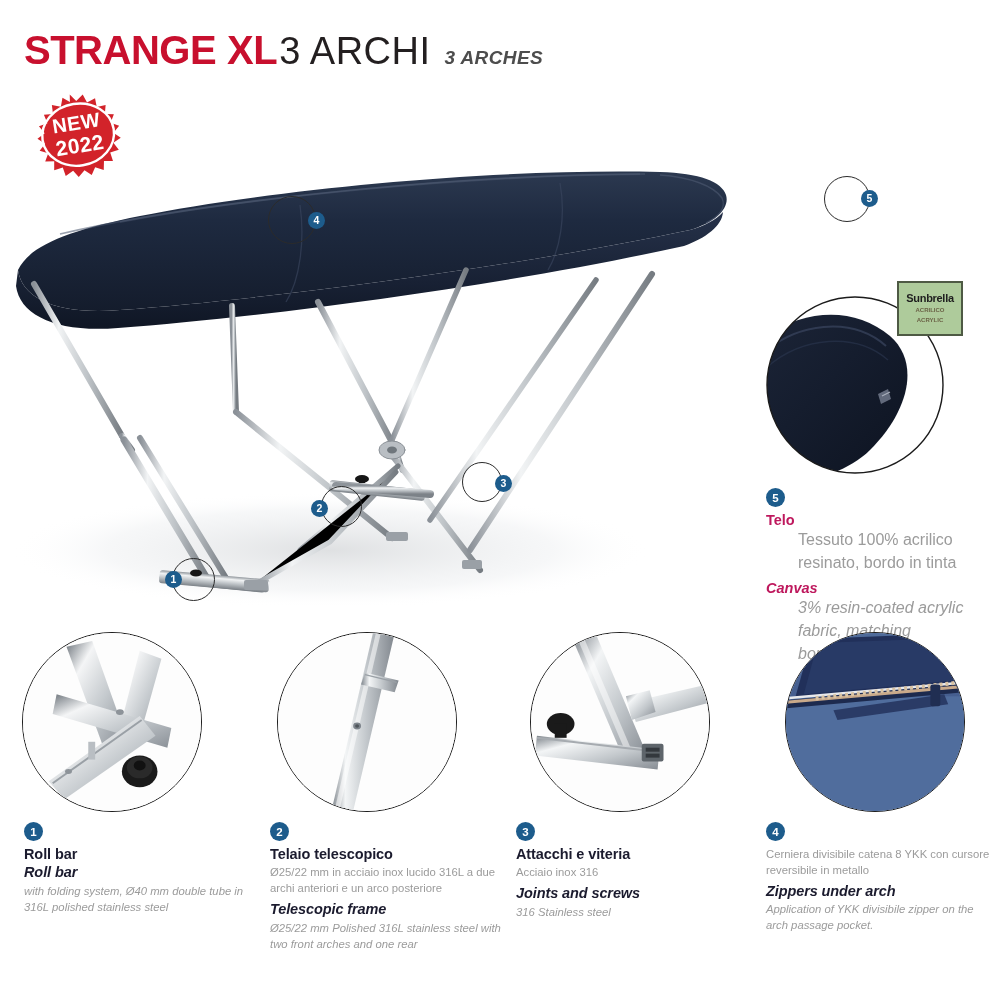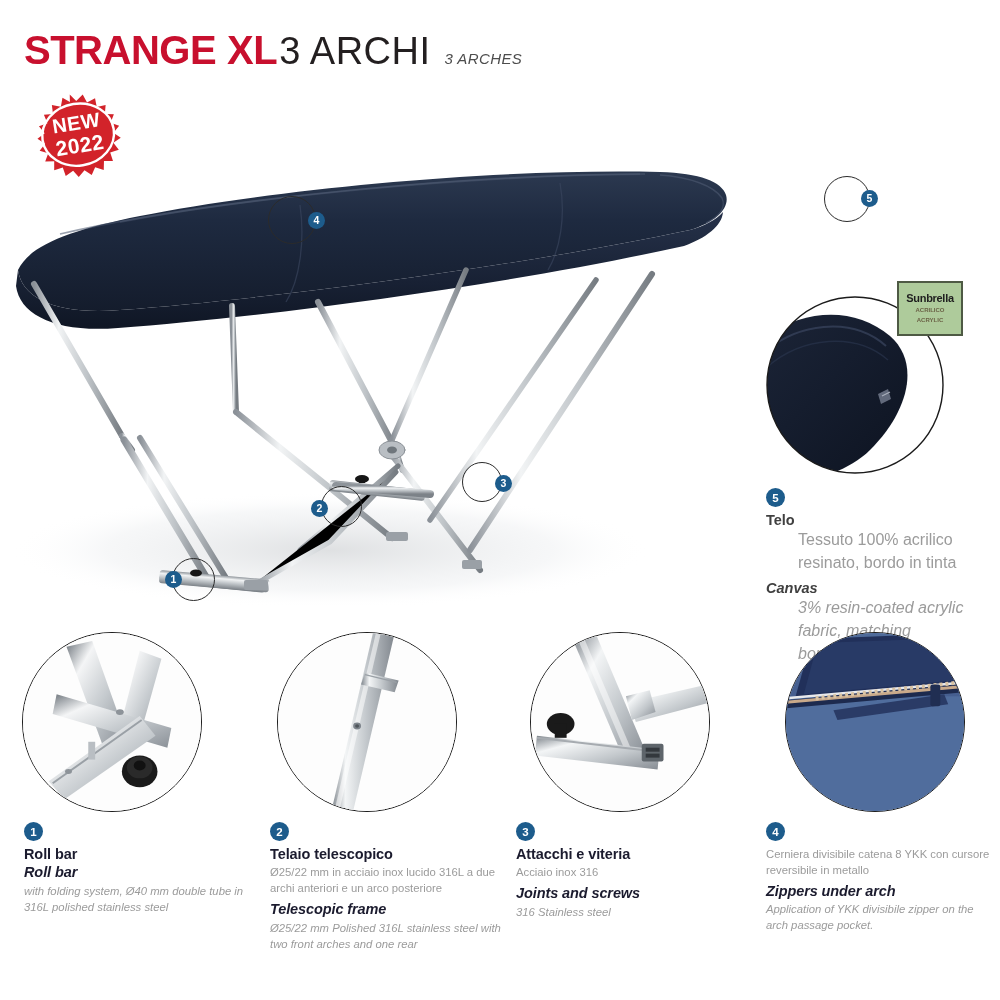--- a/index.html
+++ b/index.html
@@ -22,21 +22,21 @@
   }
   .t-xl {
     font-size: 40px; font-weight: 700; color: #c8102e;
     letter-spacing: -0.5px; margin-left: 11px;
   }
   .t-archi {
     font-size: 38px; font-weight: 300; color: #231f20;
     letter-spacing: 0.5px; margin-left: 2px;
   }
   .t-arches {
-    font-size: 15px; font-style: italic; font-weight: 400;
+    font-size: 19px; font-style: italic; font-weight: 700;
     color: #4d4d4d; letter-spacing: 0.4px; margin-left: 14px;
   }
 
   
   .new-badge {
     position: absolute; left: 20px; top: 93px;
     width: 112px; height: 82px;
     transform: rotate(-9deg);
   }
   .new-badge svg { width: 100%; height: 100%; overflow: visible; }
@@ -113,21 +113,21 @@
     font-style: italic;
   }
   .cap-r { position: absolute; width: 215px; }
   .cap-r .cap-num {
     width: 19px; height: 19px; border-radius: 50%;
     background: #1d5c8c; color: #fff;
     font-size: 11.5px; font-weight: 700;
     display: flex; align-items: center; justify-content: center;
     margin-bottom: 5px;
   }
-  .cap-r h3 { font-size: 14.5px; font-weight: 700; color: #404040; line-height: 1.2; }
+  .cap-r h3 { font-size: 14.5px; font-weight: 700; color: #be185d; line-height: 1.2; }
   .cap-r h3.en { font-style: italic; }
   .cap-r p { font-size: 16px; color: #9b9b9b; line-height: 1.42; margin-bottom: 5px; margin-left: 32px; }
   .cap-r p.en { font-style: italic; }
 </style>
 </head>
 <body>
 
 <div class="page">
 
   <div class="title-row">

